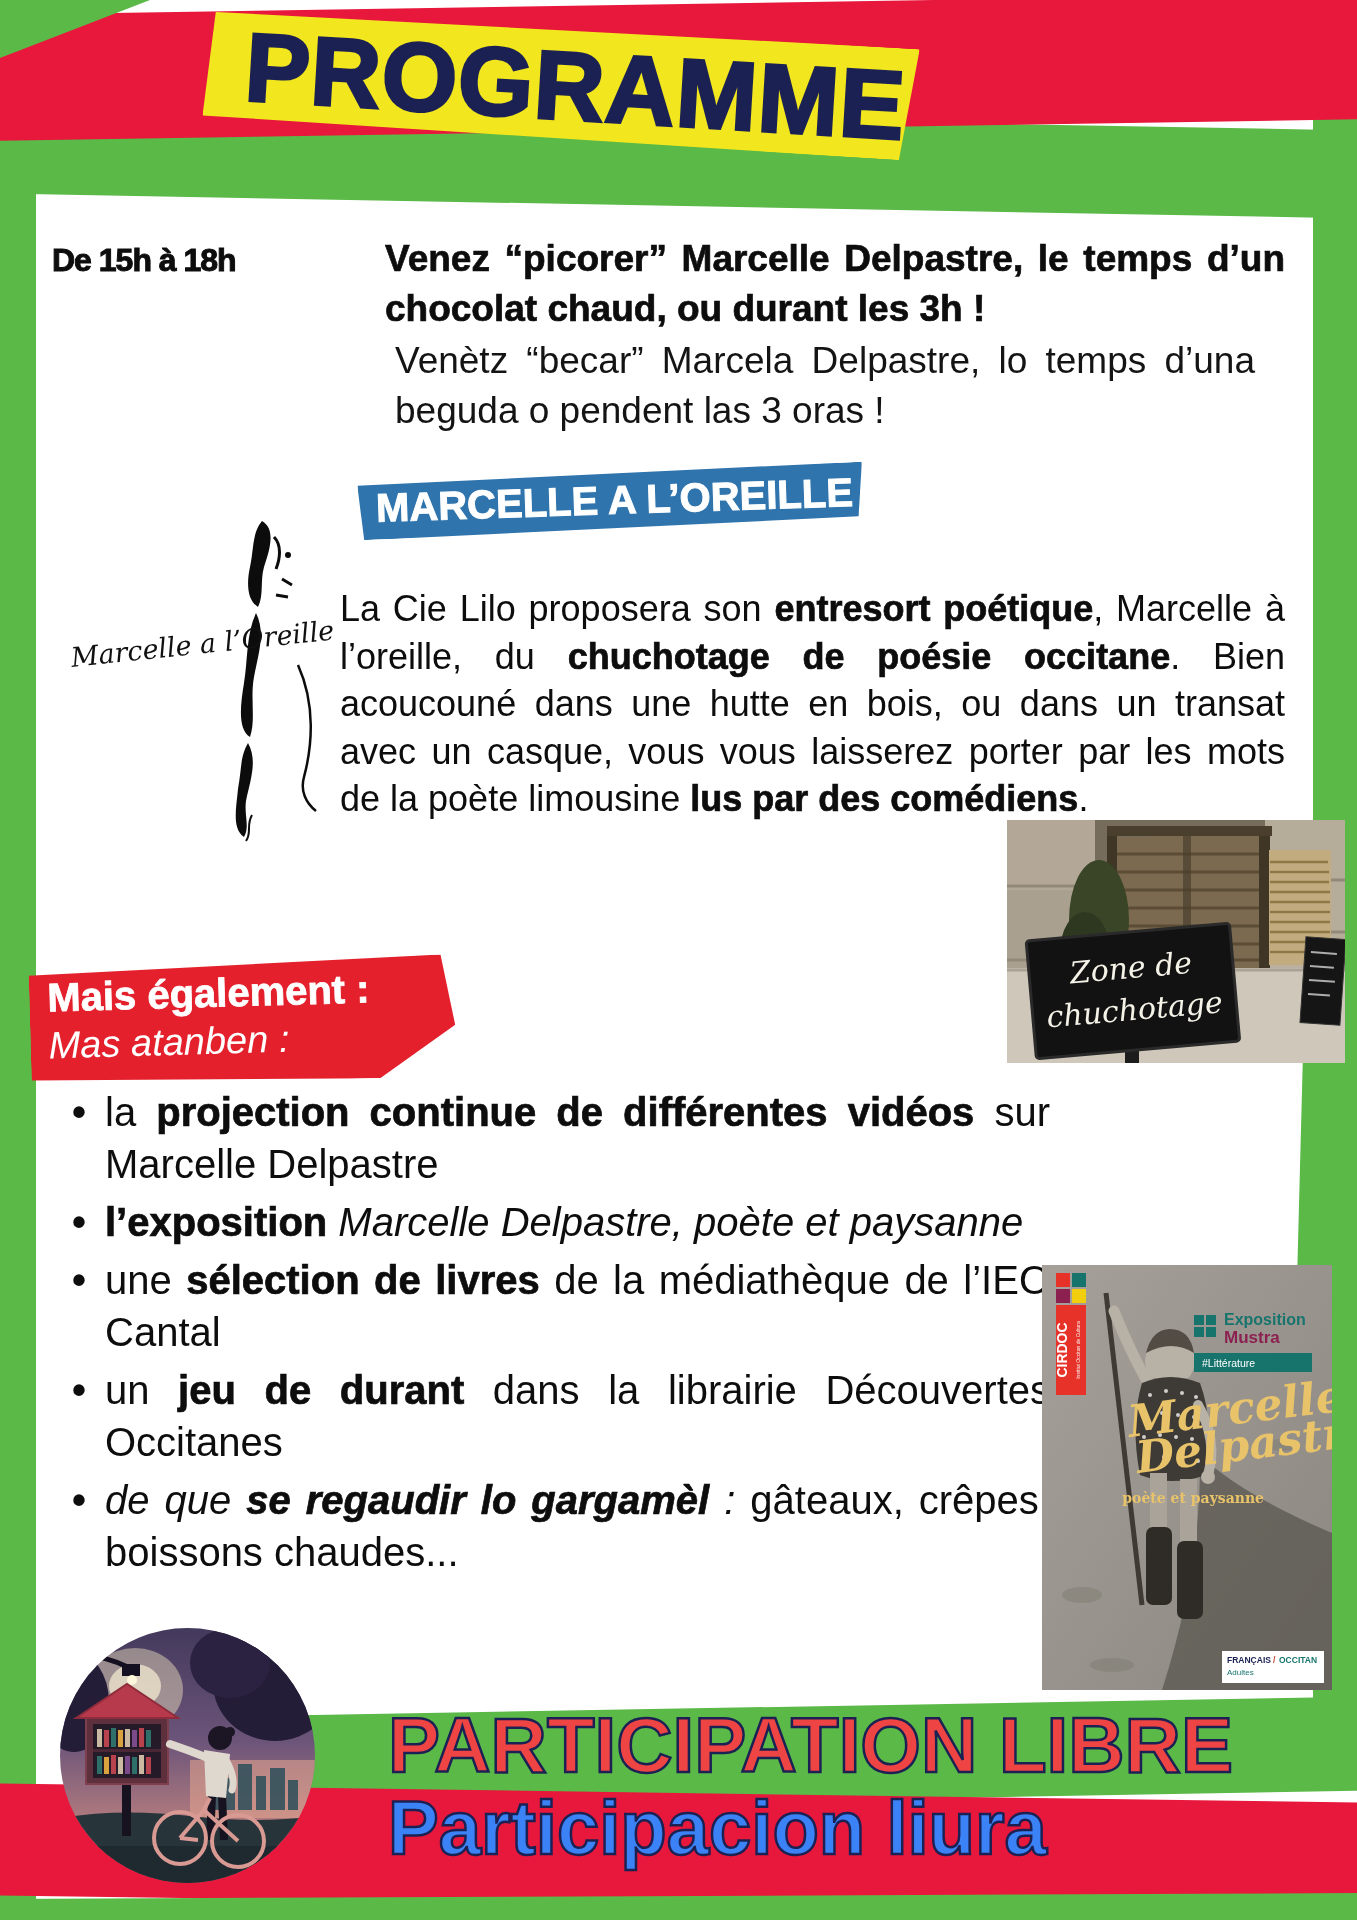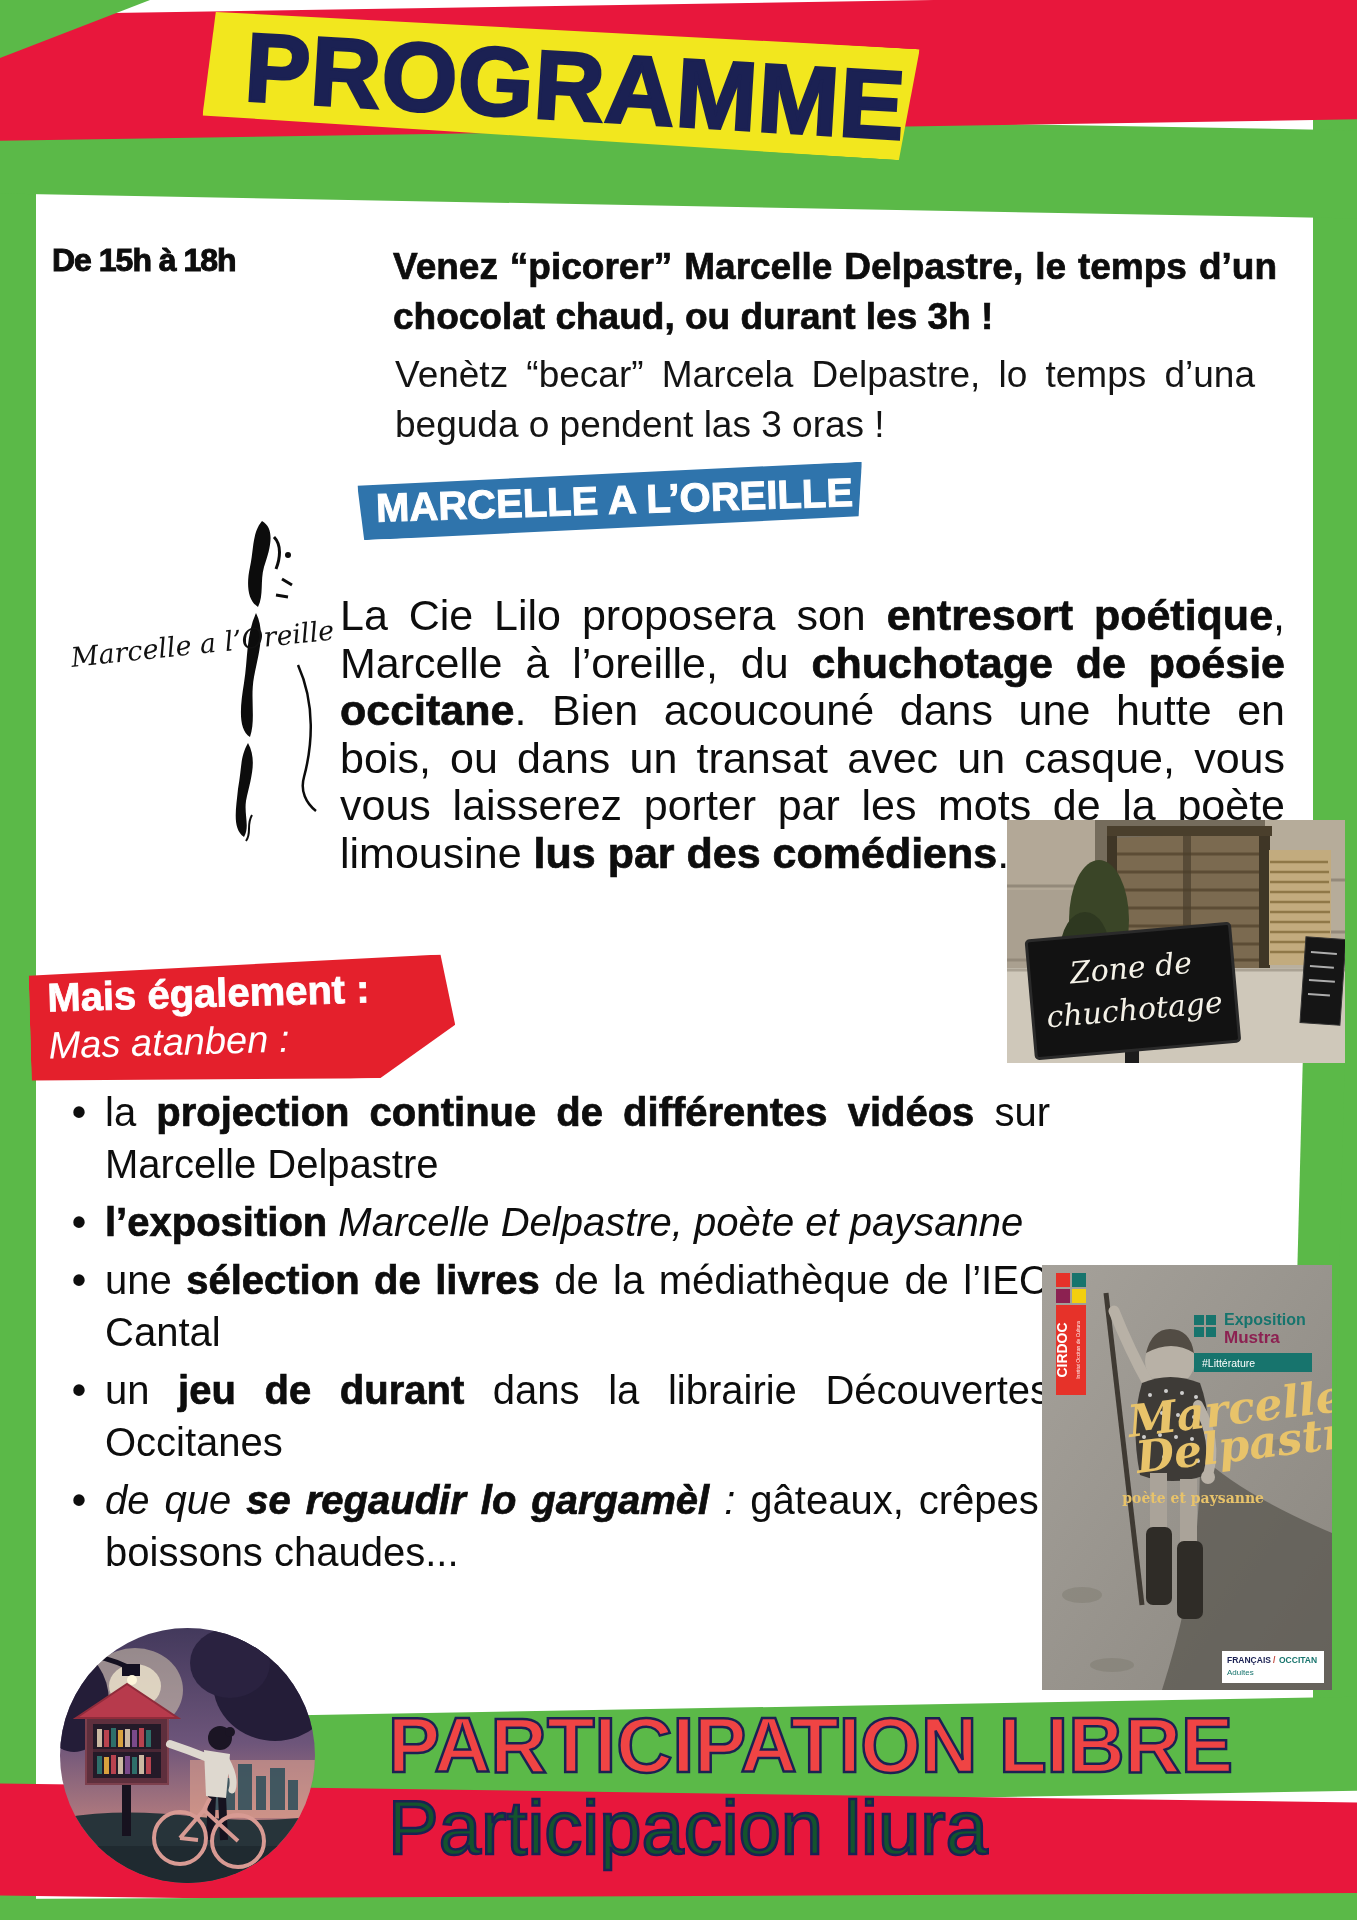--- a/index.html
+++ b/index.html
@@ -22,49 +22,49 @@
   
   .ribbon{left:205px;top:28px;width:712px;height:112px;background:#f2e71e;transform:rotate(3.4deg);
     clip-path:polygon(1% 4%,100% 0,98% 100%,0 97%);z-index:4;}
   .programme{font-size:97px;font-weight:900;color:#1b2153;-webkit-text-stroke:3px #1b2153;
     letter-spacing:1px;padding:2px 0 0 40px;white-space:nowrap;}
   
   .time-block{left:52px;top:232px;width:330px;z-index:5;font-size:32px;line-height:57px;
     font-weight:800;-webkit-text-stroke:1px #0d0d0d;letter-spacing:-1px;}
   .intro{left:385px;top:234px;width:900px;z-index:5;}
   .intro-fr{font-size:37px;line-height:50px;font-weight:800;-webkit-text-stroke:0.7px #0d0d0d;
-    text-align:justify;margin:8px;}
+    text-align:justify;margin:0;}
   .intro-oc{font-size:37px;line-height:50px;font-weight:500;color:#141414;
     text-align:justify;margin:2px 0 0 10px;width:860px;}
   
   .blue-banner{left:358px;top:470px;width:505px;height:62px;background:#2f74ac;z-index:5;
     transform:rotate(-1.9deg);clip-path:polygon(0 12%,100% 0,99% 88%,1% 100%);}
   .blue-banner span{display:block;font-size:40px;font-weight:900;color:#fff;
     -webkit-text-stroke:1px #fff;padding:8px 0 0 18px;white-space:nowrap;}
-  .para{left:340px;top:549px;width:945px;z-index:5;font-size:43px;line-height:47.5px;text-align:justify;}
+  .para{left:340px;top:549px;width:945px;z-index:5;font-size:36px;line-height:47.5px;text-align:justify;}
   .seg-b{font-weight:800;-webkit-text-stroke:0.7px #0d0d0d;}
   .seg-i{font-style:italic;}
   .ink-illust{left:66px;top:515px;width:300px;height:330px;z-index:5;}
   .photo-zone{left:1007px;top:820px;width:338px;height:243px;z-index:6;overflow:hidden;}
   
   .red-banner{left:30px;top:960px;width:425px;height:122px;background:#e4202c;z-index:5;
     transform:rotate(-1.6deg);clip-path:polygon(0 8%,97% 0,100% 58%,82% 100%,0 94%);color:#fff;}
   .red-banner .fr{font-size:40px;font-weight:800;-webkit-text-stroke:0.8px #fff;margin:10px 0 0 18px;}
   .red-banner .oc{font-size:38px;font-style:italic;font-weight:500;margin:4px 0 0 18px;}
   
   .bullets{left:72px;top:1086px;width:978px;z-index:5;list-style:none;margin:0;padding:0;}
   .bullets li{position:relative;padding-left:33px;font-size:40px;line-height:52px;
     text-align:justify;margin-bottom:6px;}
   .bullets li::before{content:"•";position:absolute;left:0;top:0;font-weight:700;}
   
   .expo-poster{left:1042px;top:1265px;width:290px;height:425px;z-index:6;overflow:hidden;}
   
   .p-libre{left:388px;top:1700px;z-index:5;font-size:78px;font-weight:900;color:#ef4444;
     -webkit-text-stroke:2.5px #1b2153;white-space:nowrap;}
-  .p-liura{left:388px;top:1784px;z-index:5;font-size:76px;font-weight:400;color:#14532d;
+  .p-liura{left:388px;top:1784px;z-index:5;font-size:76px;font-weight:700;color:#3b82f6;
     -webkit-text-stroke:2.5px #1b2153;white-space:nowrap;}
   .circle-illust{left:60px;top:1628px;width:255px;height:255px;border-radius:50%;overflow:hidden;z-index:6;}
   .serif-it{font-family:"DejaVu Serif",serif;font-style:italic;}
 </style>
 </head>
 <body>
 
 <div class="abs frame-left"></div>
 <div class="abs frame-right"></div>
 <div class="abs frame-right2"></div>

